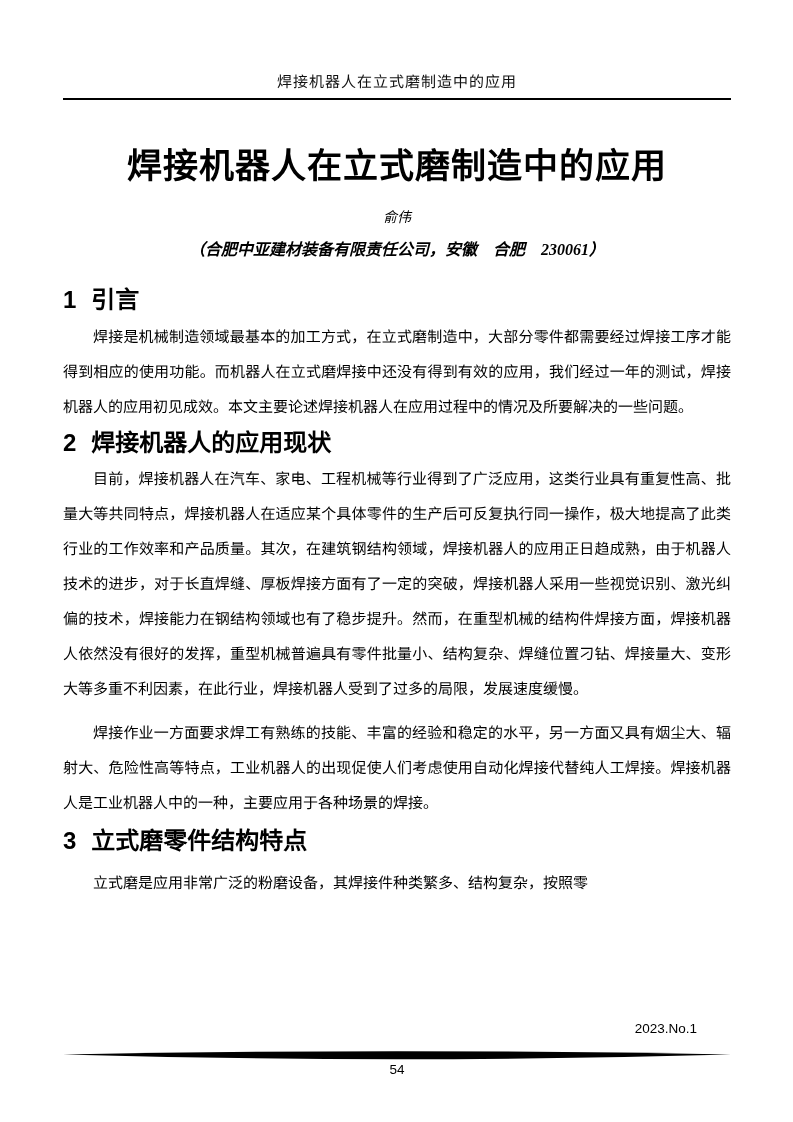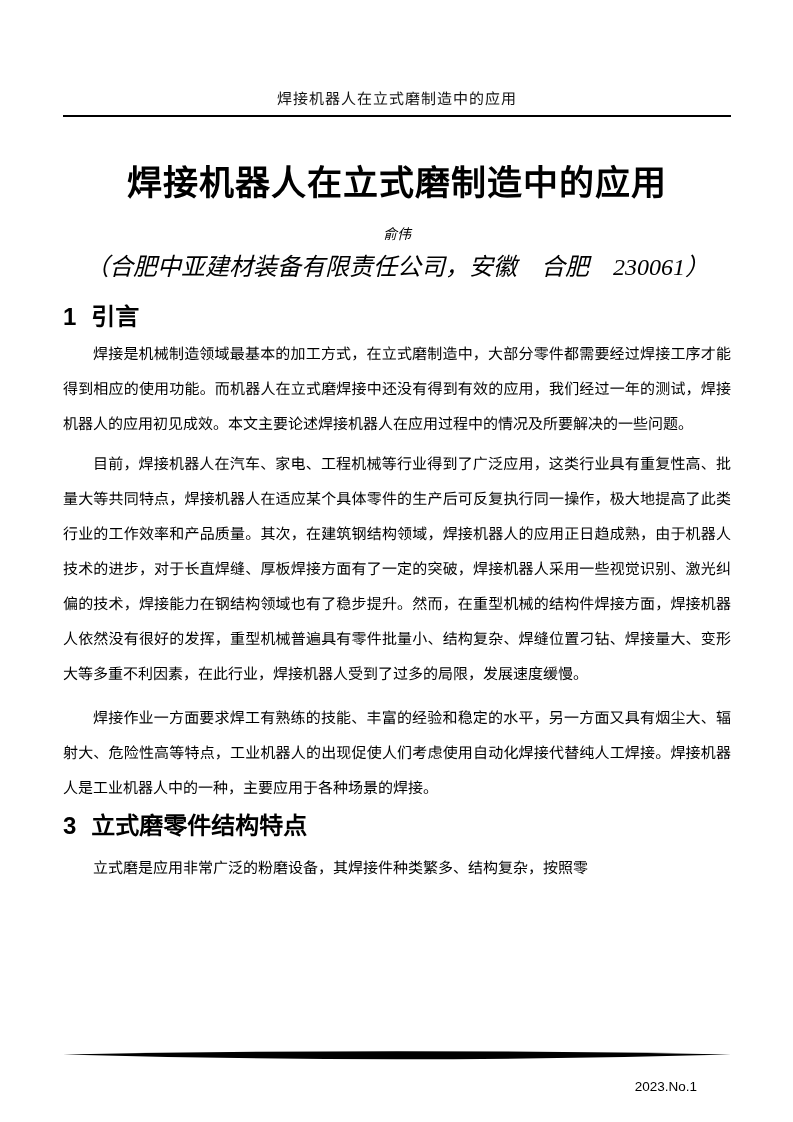--- a/index.html
+++ b/index.html
@@ -8,22 +8,21 @@
     position: relative;
     width: 793px;
     height: 1122px;
     margin: 0 auto;
     background: #ffffff;
     color: #000000;
     overflow: hidden;
     font-family: "Liberation Serif", "DejaVu Serif", serif;
   }
   .content {
-    padding: 4px 62px 0 63px; 
-    margin-top: 29px;
+    padding: 16px 62px 0 63px; 
   }
   
   .running-header {
     padding-top: 57px;
     padding-bottom: 7px;
     border-bottom: 2px solid #000;
     text-align: center;
   }
   .running-title {
     font-size: 15px;
@@ -45,22 +44,23 @@
     margin-top: 16px;
     text-align: center;
     font-style: italic;
     font-size: 14px;
     line-height: 24px;
   }
   .affiliation {
     margin-top: 6px;
     text-align: center;
     font-style: italic;
-    font-size: 24px;
+    font-size: 16px;
     line-height: 28px;
+    font-weight: bold;
   }
   
   .sec-heading {
     font-family: "Liberation Sans", "DejaVu Sans", sans-serif;
     font-weight: 700;
     font-size: 24px;
     line-height: 28px;
     margin: 0;
   }
   .sec-num { display: inline-block; margin-right: 15px; }
@@ -94,21 +94,21 @@
     top: 1061px;
     left: 63px;
     width: 668px;
     text-align: center;
     font-family: "Liberation Sans", "DejaVu Sans", sans-serif;
     font-size: 13.5px;
     line-height: 17px;
   }
   .footer-issue {
     position: absolute;
-    top: 1078px;
+    top: 1020px;
     right: 96px;
     font-family: "Liberation Sans", "DejaVu Sans", sans-serif;
     font-size: 13.5px;
     line-height: 17px;
   }
 </style>
 </head>
 <body>
 
 <div class="page">
@@ -122,29 +122,33 @@
 
     <div class="author">俞伟</div>
 
     <div class="affiliation">（合肥中亚建材装备有限责任公司，安徽　合肥　230061）</div>
 
     <h2 class="sec-heading h-first">
       <span class="sec-num">1</span><span>引言</span>
     </h2>
     <p class="body-par p-a">焊接是机械制造领域最基本的加工方式，在立式磨制造中，大部分零件都需要经过焊接工序才能得到相应的使用功能。而机器人在立式磨焊接中还没有得到有效的应用，我们经过一年的测试，焊接机器人的应用初见成效。本文主要论述焊接机器人在应用过程中的情况及所要解决的一些问题。</p>
 
+    <h2 class="sec-heading h-tight">
+      <span class="sec-num">2</span><span>焊接机器人的应用现状</span>
+    </h2>
     <p class="body-par p-c">目前，焊接机器人在汽车、家电、工程机械等行业得到了广泛应用，这类行业具有重复性高、批量大等共同特点，焊接机器人在适应某个具体零件的生产后可反复执行同一操作，极大地提高了此类行业的工作效率和产品质量。其次，在建筑钢结构领域，焊接机器人的应用正日趋成熟，由于机器人技术的进步，对于长直焊缝、厚板焊接方面有了一定的突破，焊接机器人采用一些视觉识别、激光纠偏的技术，焊接能力在钢结构领域也有了稳步提升。然而，在重型机械的结构件焊接方面，焊接机器人依然没有很好的发挥，重型机械普遍具有零件批量小、结构复杂、焊缝位置刁钻、焊接量大、变形大等多重不利因素，在此行业，焊接机器人受到了过多的局限，发展速度缓慢。</p>
     <p class="body-par p-b">焊接作业一方面要求焊工有熟练的技能、丰富的经验和稳定的水平，另一方面又具有烟尘大、辐射大、危险性高等特点，工业机器人的出现促使人们考虑使用自动化焊接代替纯人工焊接。焊接机器人是工业机器人中的一种，主要应用于各种场景的焊接。</p>
 
     <h2 class="sec-heading h-mid">
       <span class="sec-num">3</span><span>立式磨零件结构特点</span>
     </h2>
     <p class="body-par p-d">立式磨是应用非常广泛的粉磨设备，其焊接件种类繁多、结构复杂，按照零</p>
 
   </div>
 
   <div class="footer-rule">
     <svg viewBox="0 0 668 11" preserveAspectRatio="none" aria-hidden="true">
       <path d="M0,4.5 Q167,1.2 334,1.2 Q501,1.2 668,4.5 Q501,9.2 334,9.2 Q167,9.2 0,4.5 Z" fill="#000000"></path>
     </svg>
   </div>
+  <div class="footer-page-num">54</div>
   <div class="footer-issue">2023.No.1</div>
 </div>
 
 </body></html>

